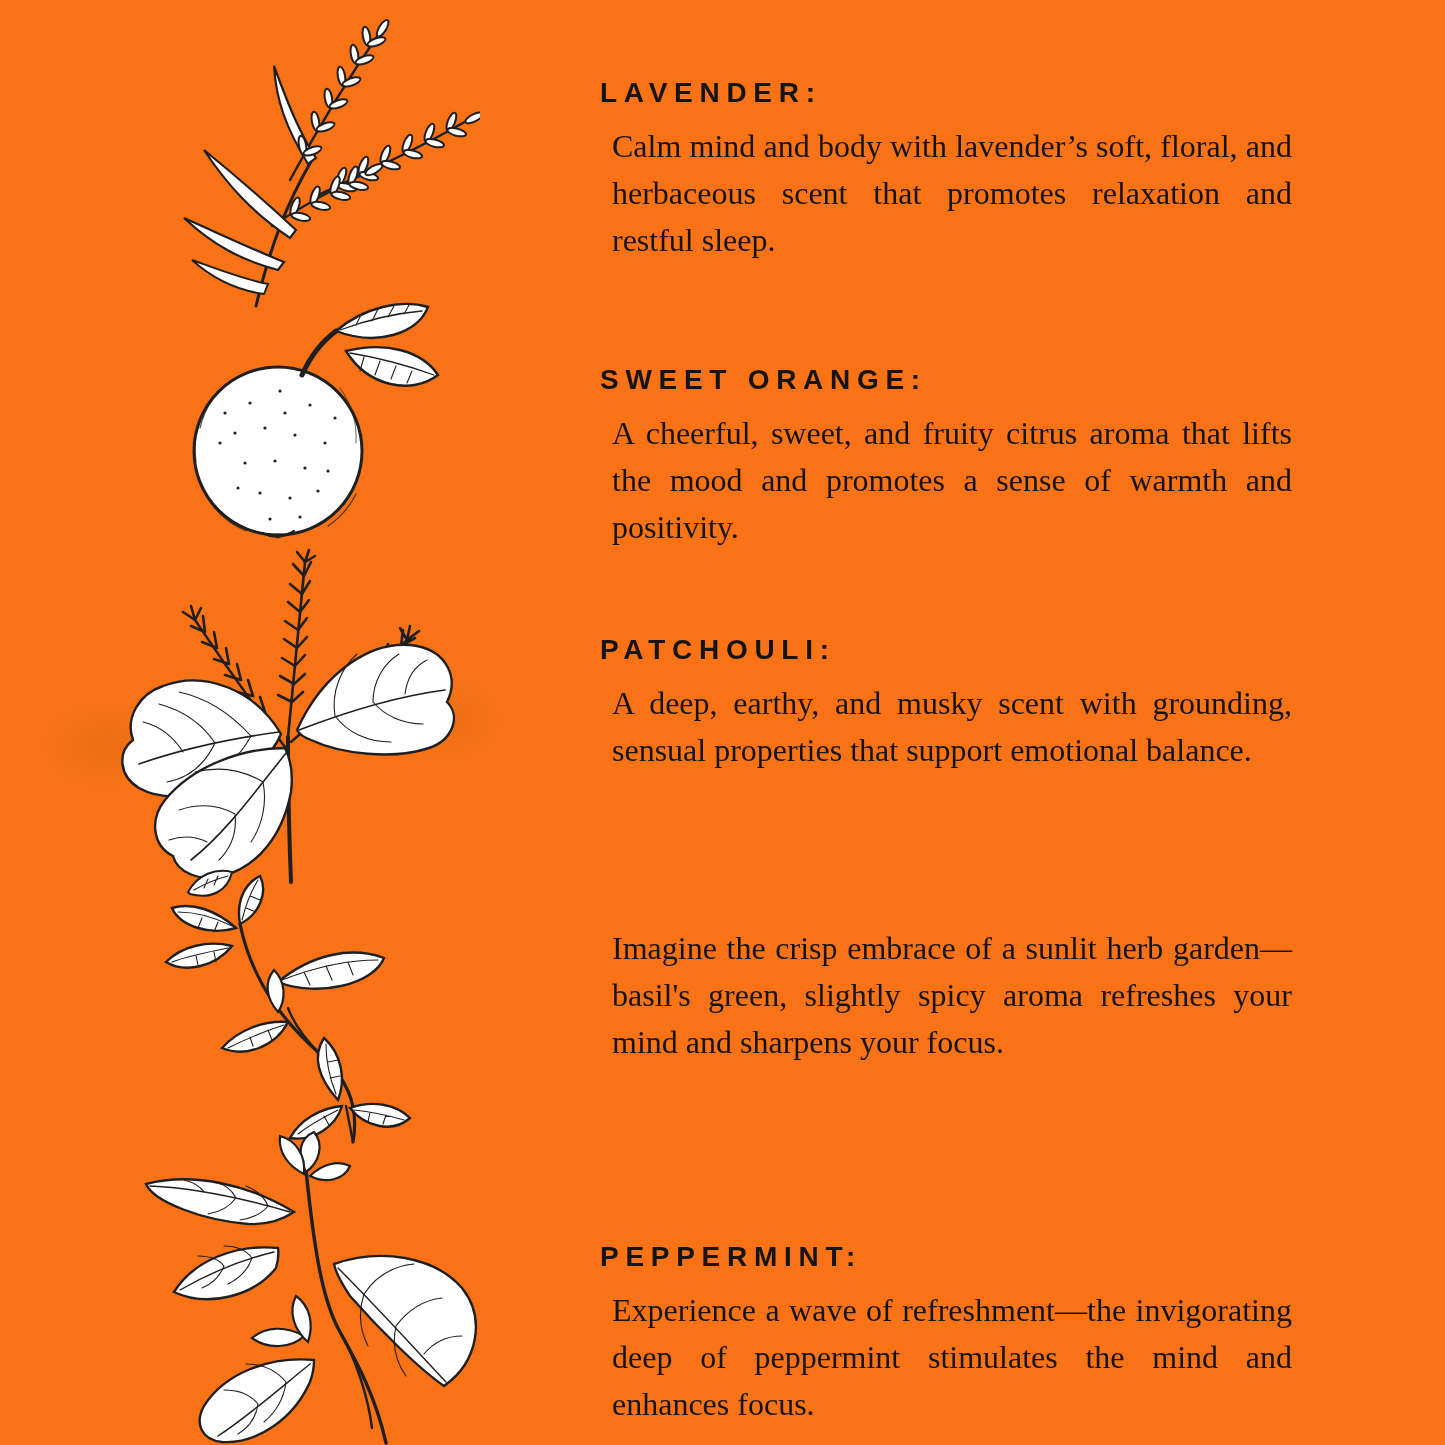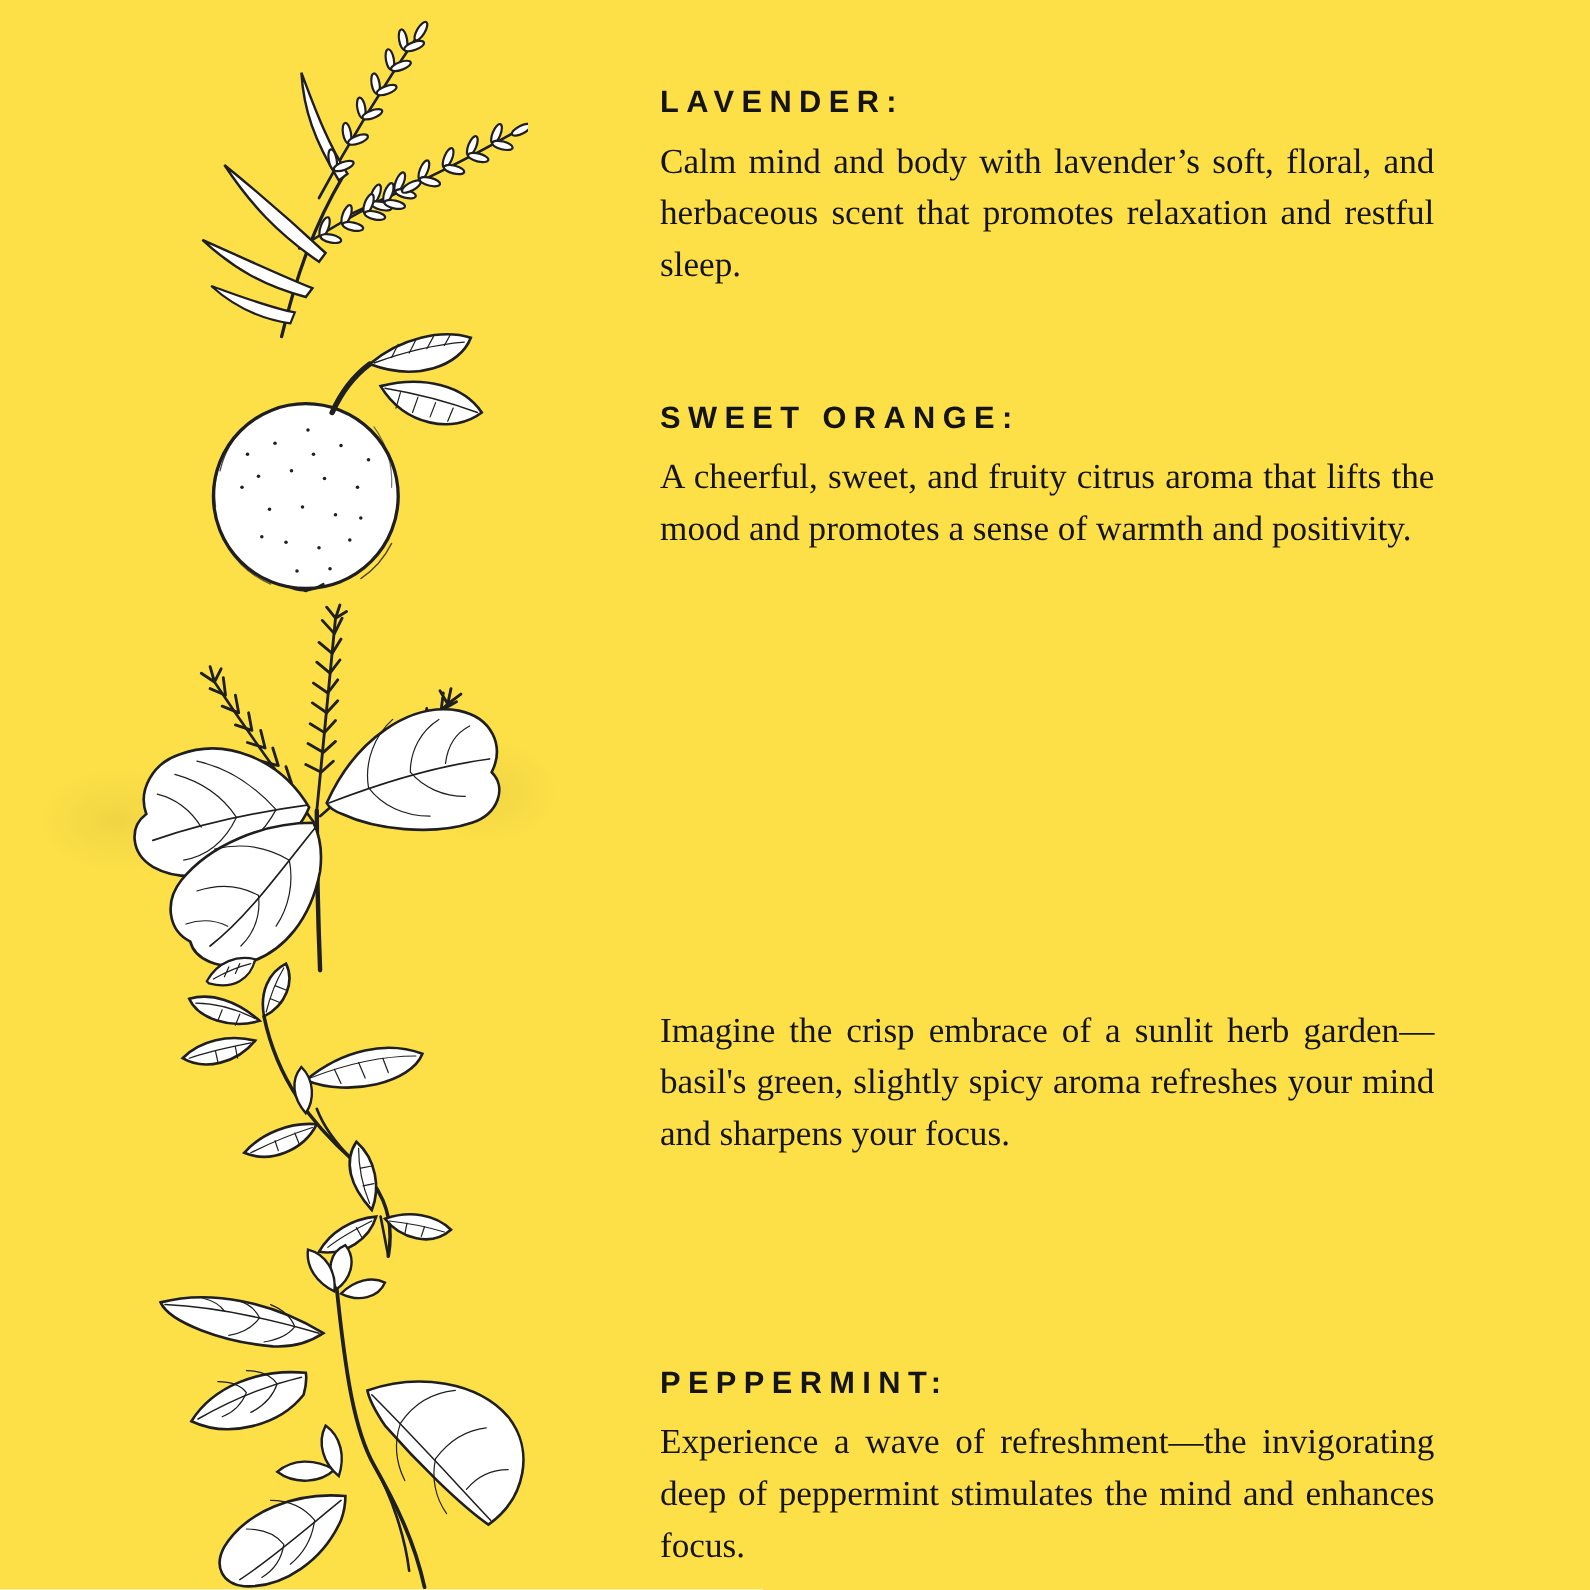--- a/index.html
+++ b/index.html
@@ -1,37 +1,37 @@
 <!DOCTYPE html>
 <html><head>
 <meta charset="utf-8">
 <style>
   html, body { margin: 0; padding: 0; background: #ffffff; }
   .page {
     position: relative;
     width: 1445px;
     height: 1445px;
-    background: #fde047;
+    background: #f97316;
     overflow: hidden;
     font-family: "Liberation Serif", serif;
     color: #161616;
   }
   
   .scent-block { position: absolute; left: 600px; width: 704px; }
   .scent-block h2 {
     margin: 0 0 14px 0;
     font-family: "Liberation Sans", sans-serif;
     font-size: 28px;
     font-weight: 700;
     letter-spacing: 0.24em;
     color: #141414;
     line-height: 1.1;
   }
   .scent-block p {
-    margin: 0;
+    margin: 12px;
     font-family: "Liberation Serif", serif;
     font-size: 32px;
     line-height: 47px;
     text-align: justify;
     color: #141414;
   }
   .block-1 { top: 78px; }
   .block-2 { top: 365px; }
   .block-3 { top: 635px; }
   .block-4 { top: 913px; }
@@ -241,20 +241,24 @@
   <section class="scent-block block-1">
     <h2>LAVENDER:</h2>
     <p>Calm mind and body with lavender’s soft, floral, and herbaceous scent that promotes relaxation and restful sleep.</p>
   </section>
 
   <section class="scent-block block-2">
     <h2>SWEET ORANGE:</h2>
     <p>A cheerful, sweet, and fruity citrus aroma that lifts the mood and promotes a sense of warmth and positivity.</p>
   </section>
 
+  <section class="scent-block block-3">
+    <h2>PATCHOULI:</h2>
+    <p>A deep, earthy, and musky scent with grounding, sensual properties that support emotional balance.</p>
+  </section>
 
   <section class="scent-block block-4">
     <p>Imagine the crisp embrace of a sunlit herb garden—basil's green, slightly spicy aroma refreshes your mind and sharpens your focus.</p>
   </section>
 
   <section class="scent-block block-5">
     <h2>PEPPERMINT:</h2>
     <p>Experience a wave of refreshment—the invigorating deep of peppermint stimulates the mind and enhances focus.</p>
   </section>
 

